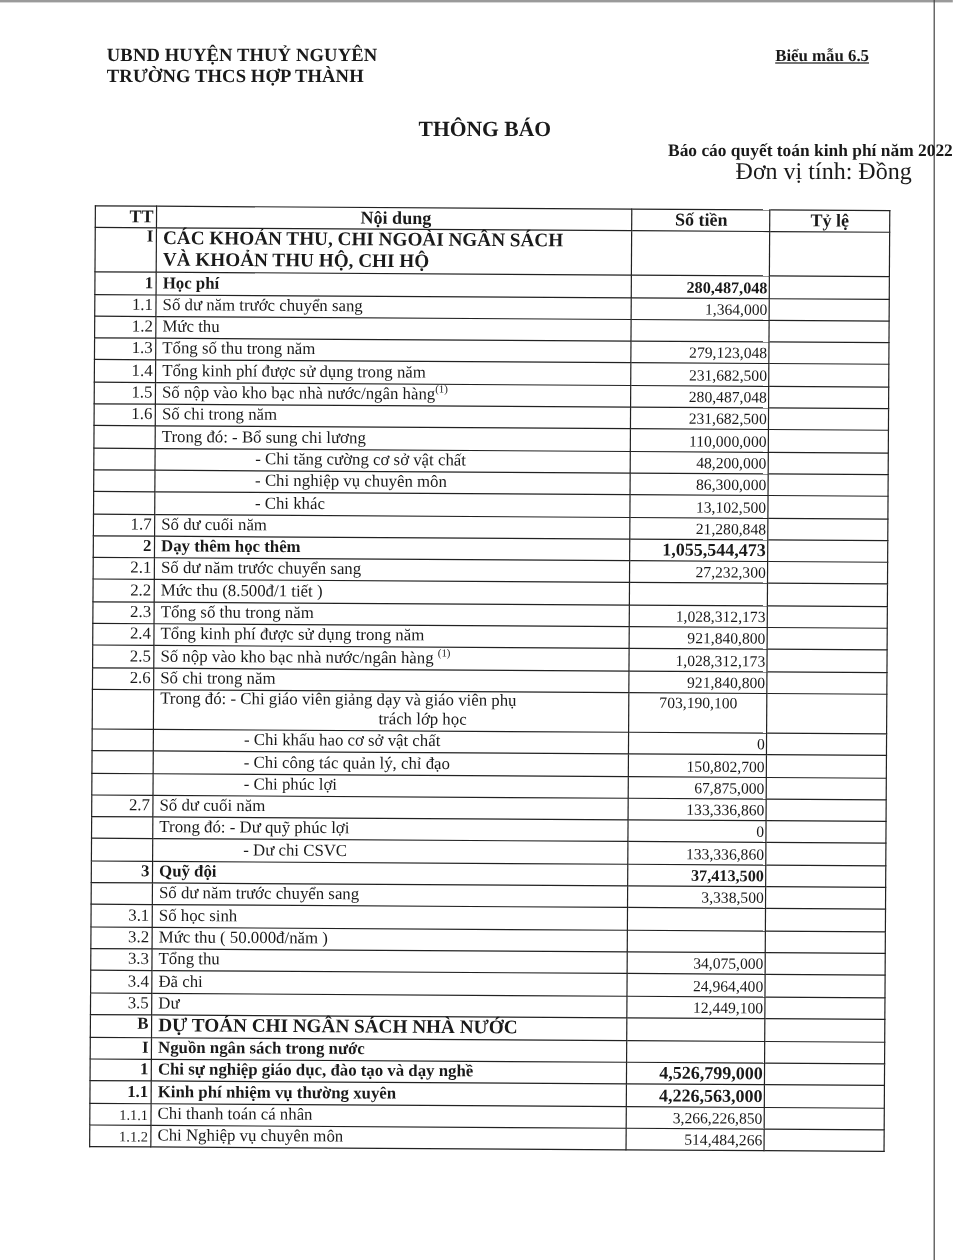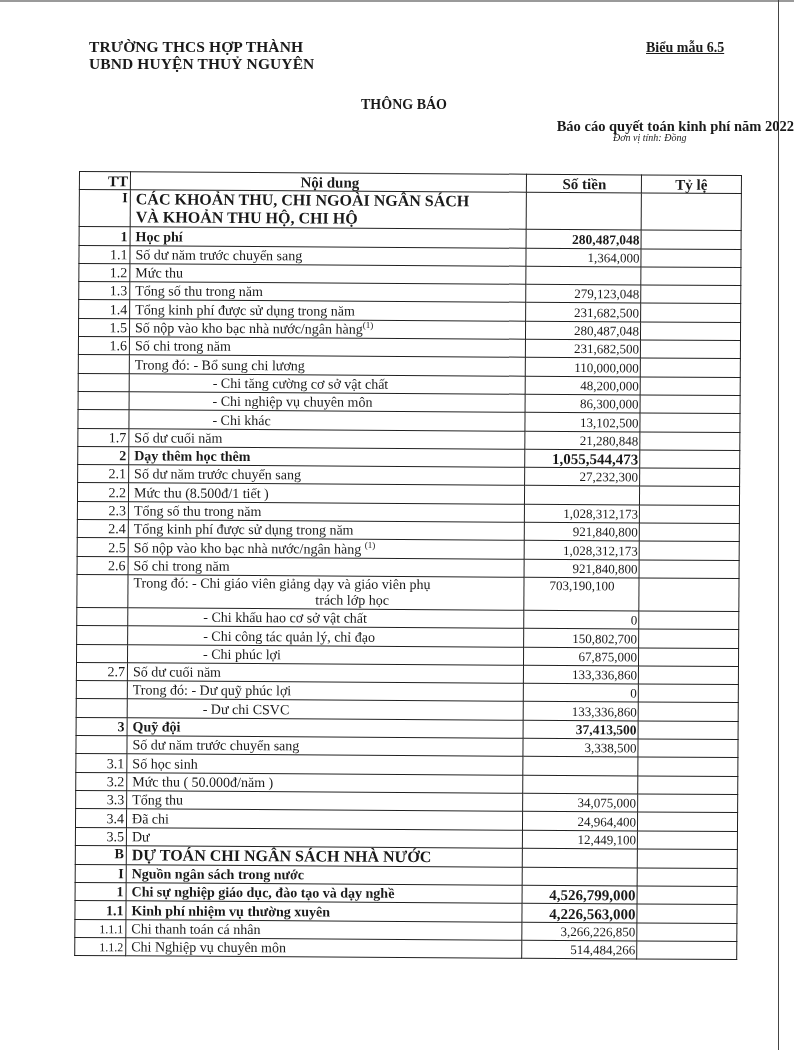--- a/index.html
+++ b/index.html
@@ -7,24 +7,24 @@
     width: 794px; height: 1050px; overflow: hidden;
     background: #ffffff;
     font-family: "Liberation Serif", "DejaVu Serif", serif;
     color: #1a1a1a;
     position: relative;
   }
   .topbar { position: absolute; left: 0; top: 0; width: 794px; height: 2px; background: #9a9a9a; }
   .page-edge { position: absolute; left: 778px; top: 0; width: 1px; height: 1050px; background: #444; }
   .org { position: absolute; left: 89px; top: 38px; font-weight: bold; font-size: 15.5px; line-height: 17px; letter-spacing: 0.1px; }
   .form-no { position: absolute; left: 646px; top: 40px; font-weight: bold; font-size: 14px; text-decoration: underline; }
-  .title { position: absolute; left: 0; width: 794px; top: 97px; text-align: center; font-weight: bold; font-size: 14px; }
+  .title { position: absolute; left: 0; width: 794px; top: 97px; text-align: center; font-weight: bold; font-size: 18px; }
   .title .t1 { padding-left: 14px; }
   .subtitle { position: absolute; left: 0; width: 794px; top: 118px; text-align: right; font-weight: bold; font-size: 14.5px; padding-left: 12px; box-sizing: border-box; }
-  .unit { position: absolute; left: 613px; top: 132px; font-size: 10px; font-style: italic; }
+  .unit { position: absolute; left: 613px; top: 132px; font-size: 20px; }
 
   table.report {
     position: absolute; left: 79px; top: 171px;
     border-collapse: collapse;
     font-size: 14px;
     transform: rotate(0.35deg);
     transform-origin: 0 0;
   }
   table.report td, table.report th {
     border: 1px solid #222;
@@ -49,22 +49,22 @@
   sup { font-size: 9px; line-height: 0; }
   .small-tt { font-size: 12px; }
 </style>
 </head>
 <body>
 
 <div class="topbar"></div>
 <div class="page-edge"></div>
 
 <div class="org">
+  <div>UBND HUYỆN THUỶ NGUYÊN</div>
   <div>TRƯỜNG THCS HỢP THÀNH</div>
-  <div>UBND HUYỆN THUỶ NGUYÊN</div>
 </div>
 <div class="form-no">Biểu mẫu 6.5</div>
 <div class="title"><span class="t1">THÔNG BÁO</span></div>
 <div class="subtitle">Báo cáo quyết toán kinh phí năm 2022</div>
 <div class="unit">Đơn vị tính: Đồng</div>
 
 <table class="report">
   <thead>
     <tr>
       <th class="c-tt">TT</th>

